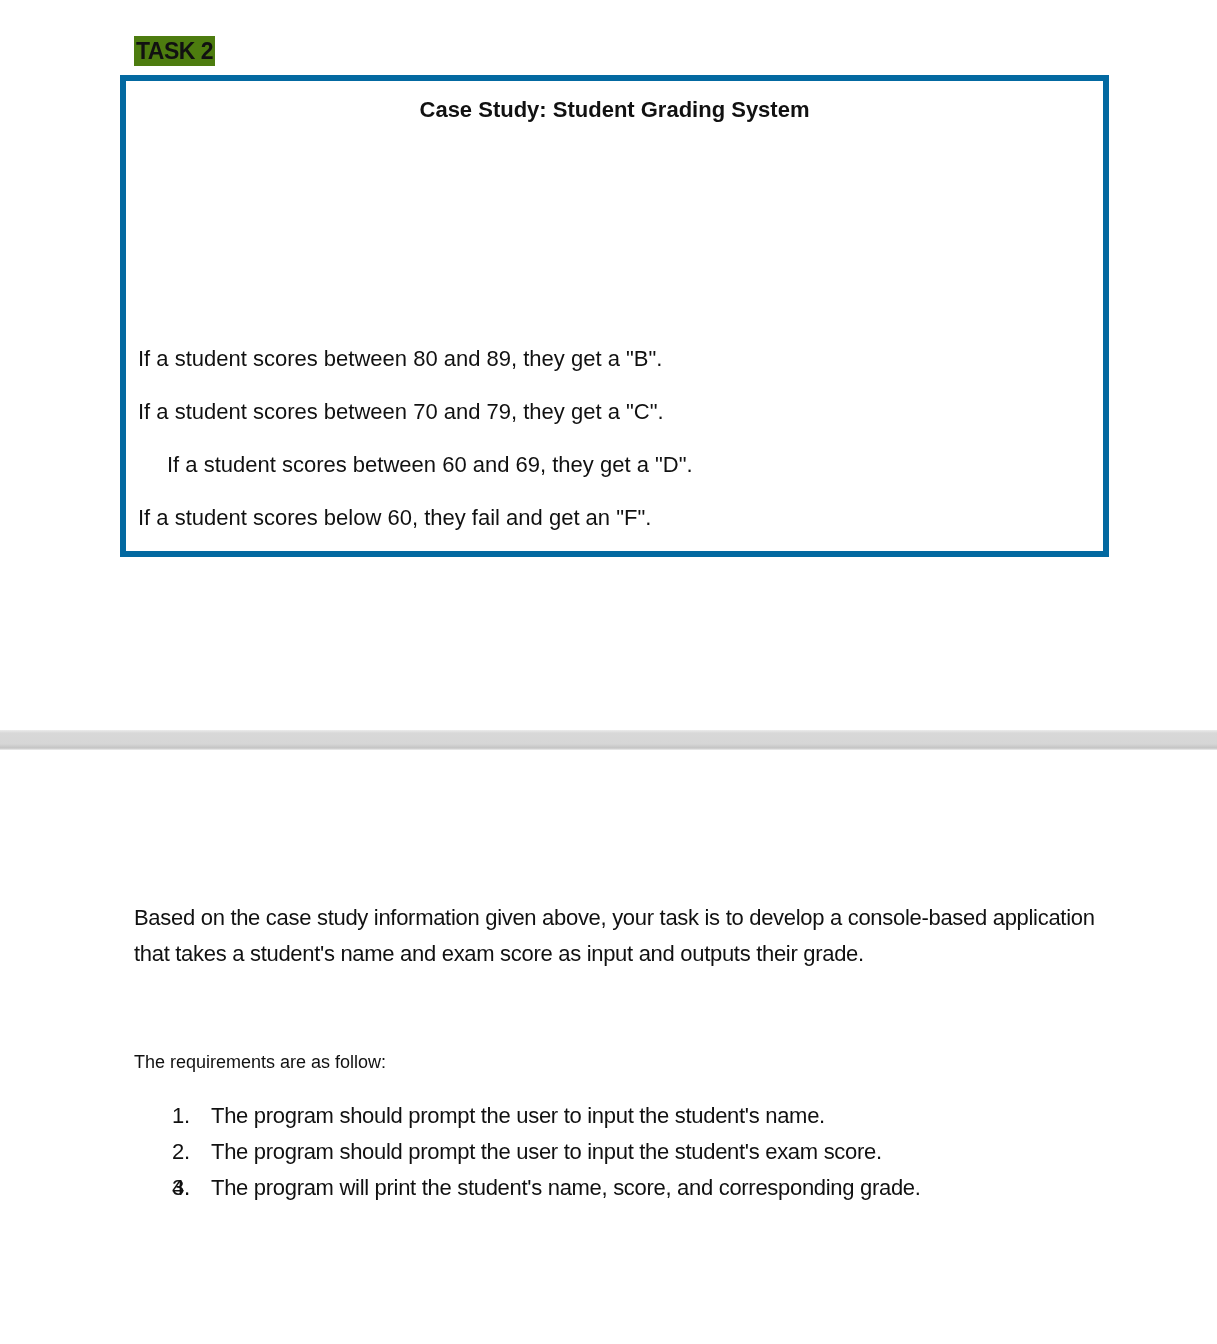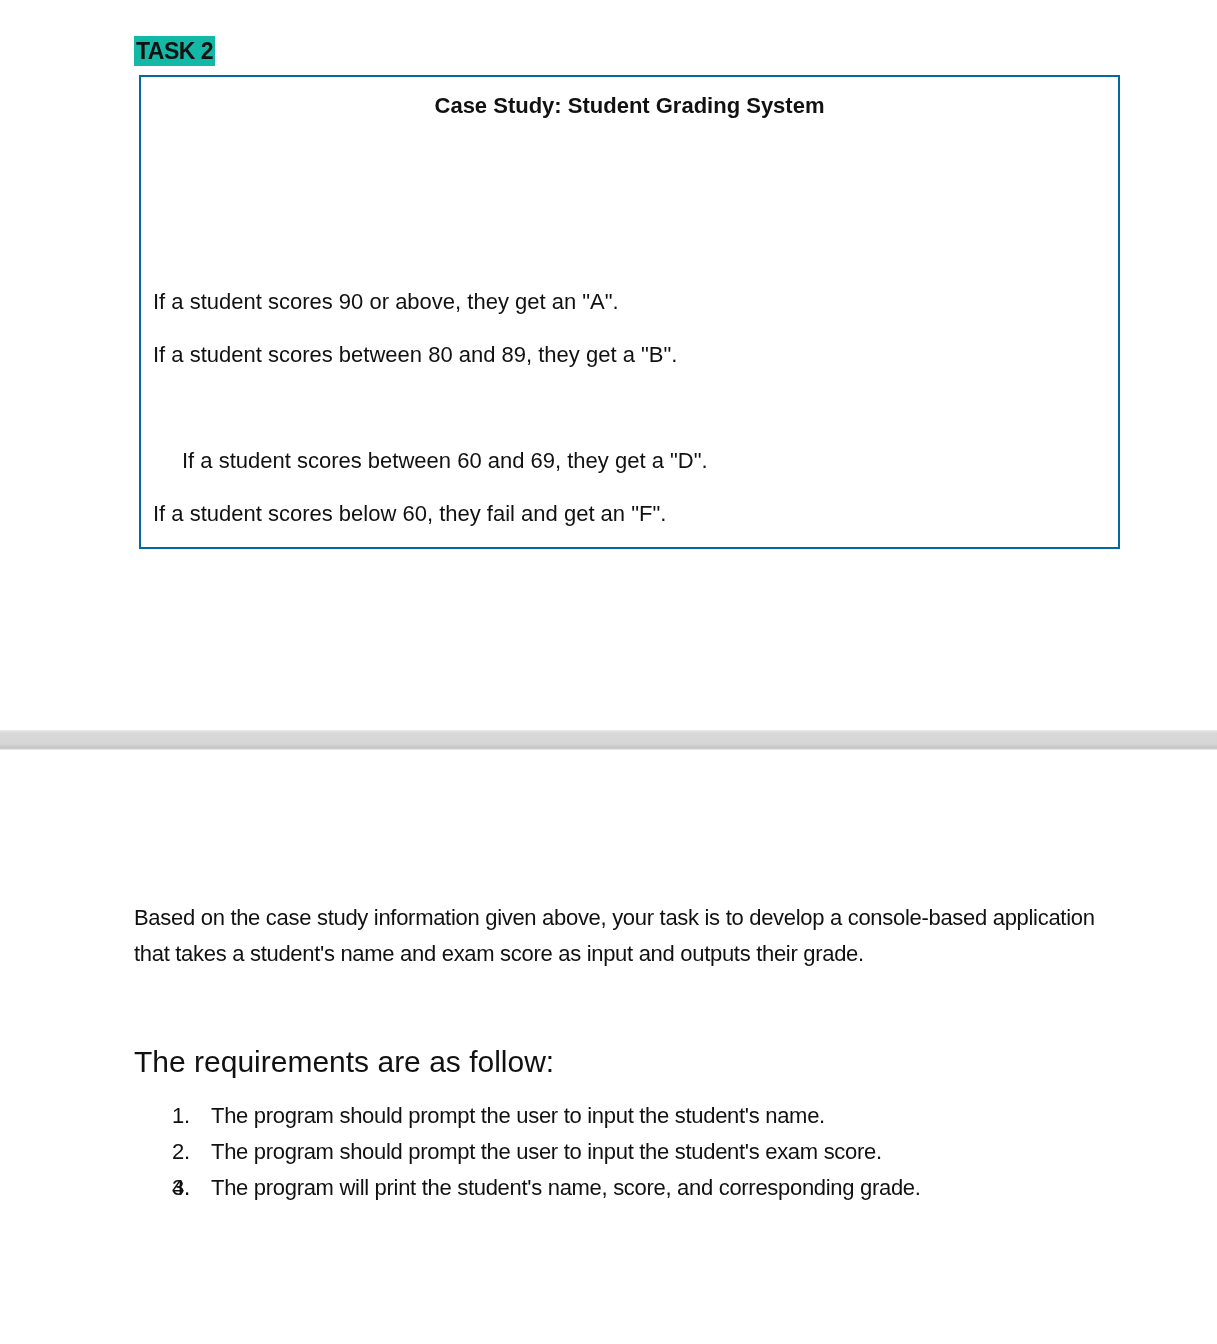--- a/index.html
+++ b/index.html
@@ -23,33 +23,33 @@
     }
     .page-1 { top: 0; height: 730px; }
     .page-2 { top: 750px; height: 687px; }
 
     .task-heading {
       position: absolute;
       left: 134px;
       top: 36px;
       font-size: 23px;
       font-weight: bold;
-      background: #14b8a6;
+      background: #4d7c0f;
       padding: 0 2px;
       line-height: 30px;
       letter-spacing: -0.5px;
     }
 
     .case-box {
       position: absolute;
-      left: 139px;
+      left: 120px;
       top: 75px;
       width: 977px;
       height: 470px;
-      border: 2px solid #0369a1;
+      border: 6px solid #0369a1;
       box-sizing: content-box;
     }
     .case-title {
       position: absolute;
       left: 0;
       right: 0;
       top: 14px;
       text-align: center;
       font-size: 22px;
       font-weight: bold;
@@ -88,21 +88,21 @@
       width: 962px;
       top: 150px;
       font-size: 22px;
       line-height: 36px;
       letter-spacing: -0.3px;
     }
     .req-heading {
       position: absolute;
       left: 134px;
       top: 297px;
-      font-size: 30px;
+      font-size: 18px;
       line-height: 30px;
     }
     .req-list {
       position: absolute;
       left: 134px;
       top: 348px;
       width: 970px;
       margin: 0;
       padding: 0;
       list-style: none;
@@ -121,22 +121,22 @@
     }
   </style>
 </head>
 <body>
 
 <div class="page page-1">
   <span class="task-heading">TASK 2</span>
 
   <div class="case-box">
     <div class="case-title">Case Study: Student Grading System</div>
-    <div class="rule" style="top:210px;">If a student scores 90 or above, they get an "A".</div>
     <div class="rule" style="top:263px;">If a student scores between 80 and 89, they get a "B".</div>
+    <div class="rule" style="top:316px;">If a student scores between 70 and 79, they get a "C".</div>
     <div class="rule" style="top:369px;margin-left:29px;">If a student scores between 60 and 69, they get a "D".</div>
     <div class="rule" style="top:422px;">If a student scores below 60, they fail and get an "F".</div>
   </div>
 </div>
 
 <div class="page-divider"></div>
 
 <div class="page page-2">
   <div class="task-desc">Based on the case study information given above, your task is to develop a console-based application that takes a student's name and exam score as input and outputs their grade.</div>
   <div class="req-heading">The requirements are as follow:</div>

